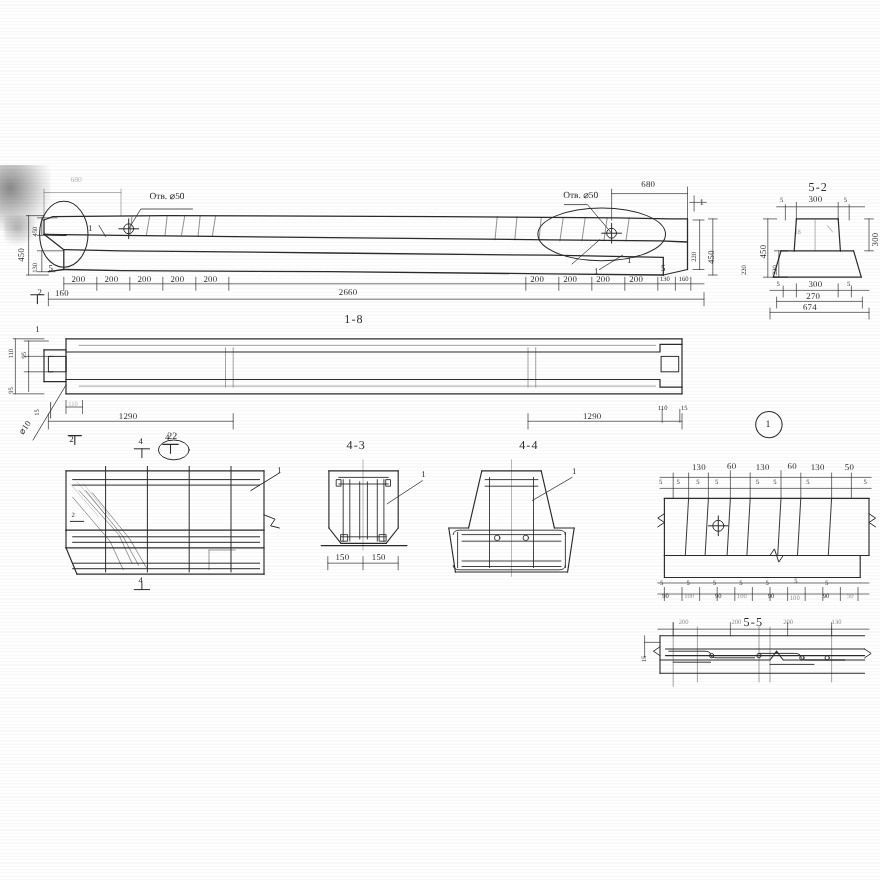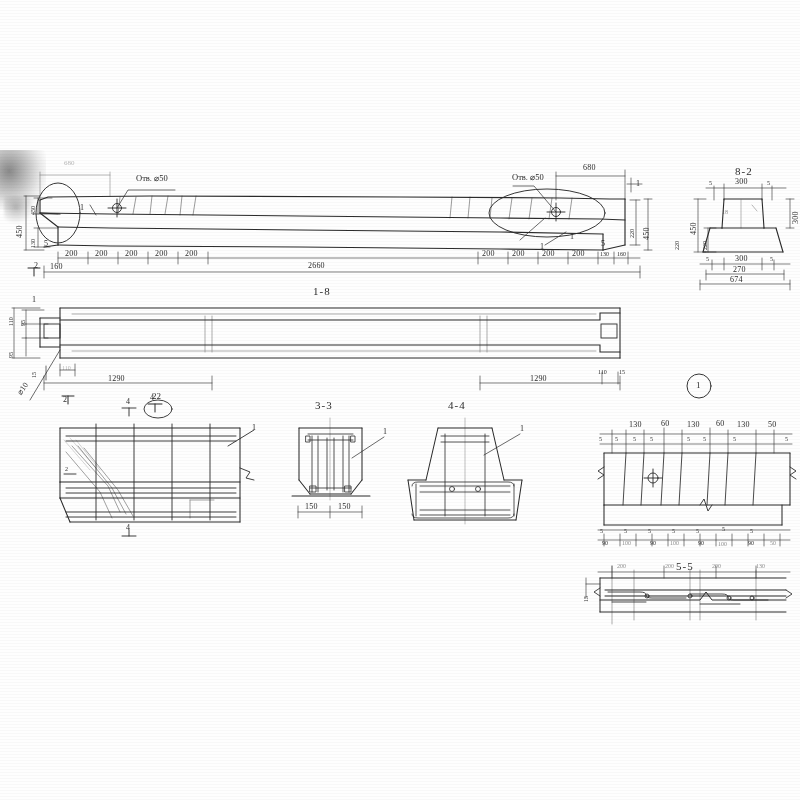--- a/index.html
+++ b/index.html
@@ -526,46 +526,46 @@
   <div class="lbl dim6 vfaded" style="left:62px;top:365px;">110</div>
   <div class="lbl dim" style="left:108px;top:375px;">1290</div>
   <div class="lbl dim" style="left:530px;top:375px;">1290</div>
   <div class="lbl dim6" style="left:598px;top:369px;">110</div>
   <div class="lbl dim6" style="left:619px;top:369px;">15</div>
   <div class="lbl dim rotneg" style="left:16px;top:392px;">⌀10</div>
   <div class="lbl dim" style="left:63px;top:396px;">2</div>
   <div class="lbl dim" style="left:150px;top:394px;">4</div>
   <div class="lbl mark" style="left:152px;top:392px;">22</div>
 
-  <div class="lbl title" style="left:735px;top:166px;">8-2</div>
+  <div class="lbl title" style="left:735px;top:166px;">5-2</div>
   <div class="lbl dim6" style="left:709px;top:180px;">5</div>
   <div class="lbl dim" style="left:735px;top:178px;">300</div>
   <div class="lbl dim6" style="left:767px;top:180px;">5</div>
   <div class="lbl dim rot90" style="left:792px;top:224px;">300</div>
   <div class="lbl dim rot90" style="left:690px;top:235px;">450</div>
   <div class="lbl dim6 rot90" style="left:702px;top:250px;">220</div>
   <div class="lbl dim6 rot90" style="left:674px;top:250px;">220</div>
   <div class="lbl dim6 faded" style="left:722px;top:209px;">18</div>
   <div class="lbl dim6" style="left:706px;top:256px;">5</div>
   <div class="lbl dim" style="left:735px;top:255px;">300</div>
   <div class="lbl dim6" style="left:770px;top:256px;">5</div>
   <div class="lbl dim" style="left:733px;top:266px;">270</div>
   <div class="lbl dim" style="left:730px;top:276px;">674</div>
 
   <div class="lbl dim" style="left:126px;top:398px;">4</div>
   <div class="lbl dim" style="left:126px;top:524px;">4</div>
   <div class="lbl dim" style="left:252px;top:424px;">1</div>
   <div class="lbl dim6" style="left:65px;top:466px;">2</div>
 
-  <div class="lbl title" style="left:315px;top:400px;">3-3</div>
+  <div class="lbl title" style="left:315px;top:400px;">4-3</div>
   <div class="lbl dim" style="left:383px;top:428px;">1</div>
   <div class="lbl dim" style="left:305px;top:503px;">150</div>
   <div class="lbl dim" style="left:338px;top:503px;">150</div>
 
-  <div class="lbl title" style="left:448px;top:400px;text-align:center;">4-4</div>
+  <div class="lbl title" style="left:472px;top:400px;text-align:center;">4-4</div>
   <div class="lbl dim" style="left:520px;top:425px;">1</div>
 
   <div class="lbl mark" style="left:696px;top:381px;">1</div>
   <div class="lbl dim6" style="left:599px;top:436px;">5</div>
   <div class="lbl dim6" style="left:615px;top:436px;">5</div>
   <div class="lbl dim6" style="left:633px;top:436px;">5</div>
   <div class="lbl dim6" style="left:650px;top:436px;">5</div>
   <div class="lbl dim6" style="left:687px;top:436px;">5</div>
   <div class="lbl dim6" style="left:703px;top:436px;">5</div>
   <div class="lbl dim6" style="left:733px;top:436px;">5</div>

